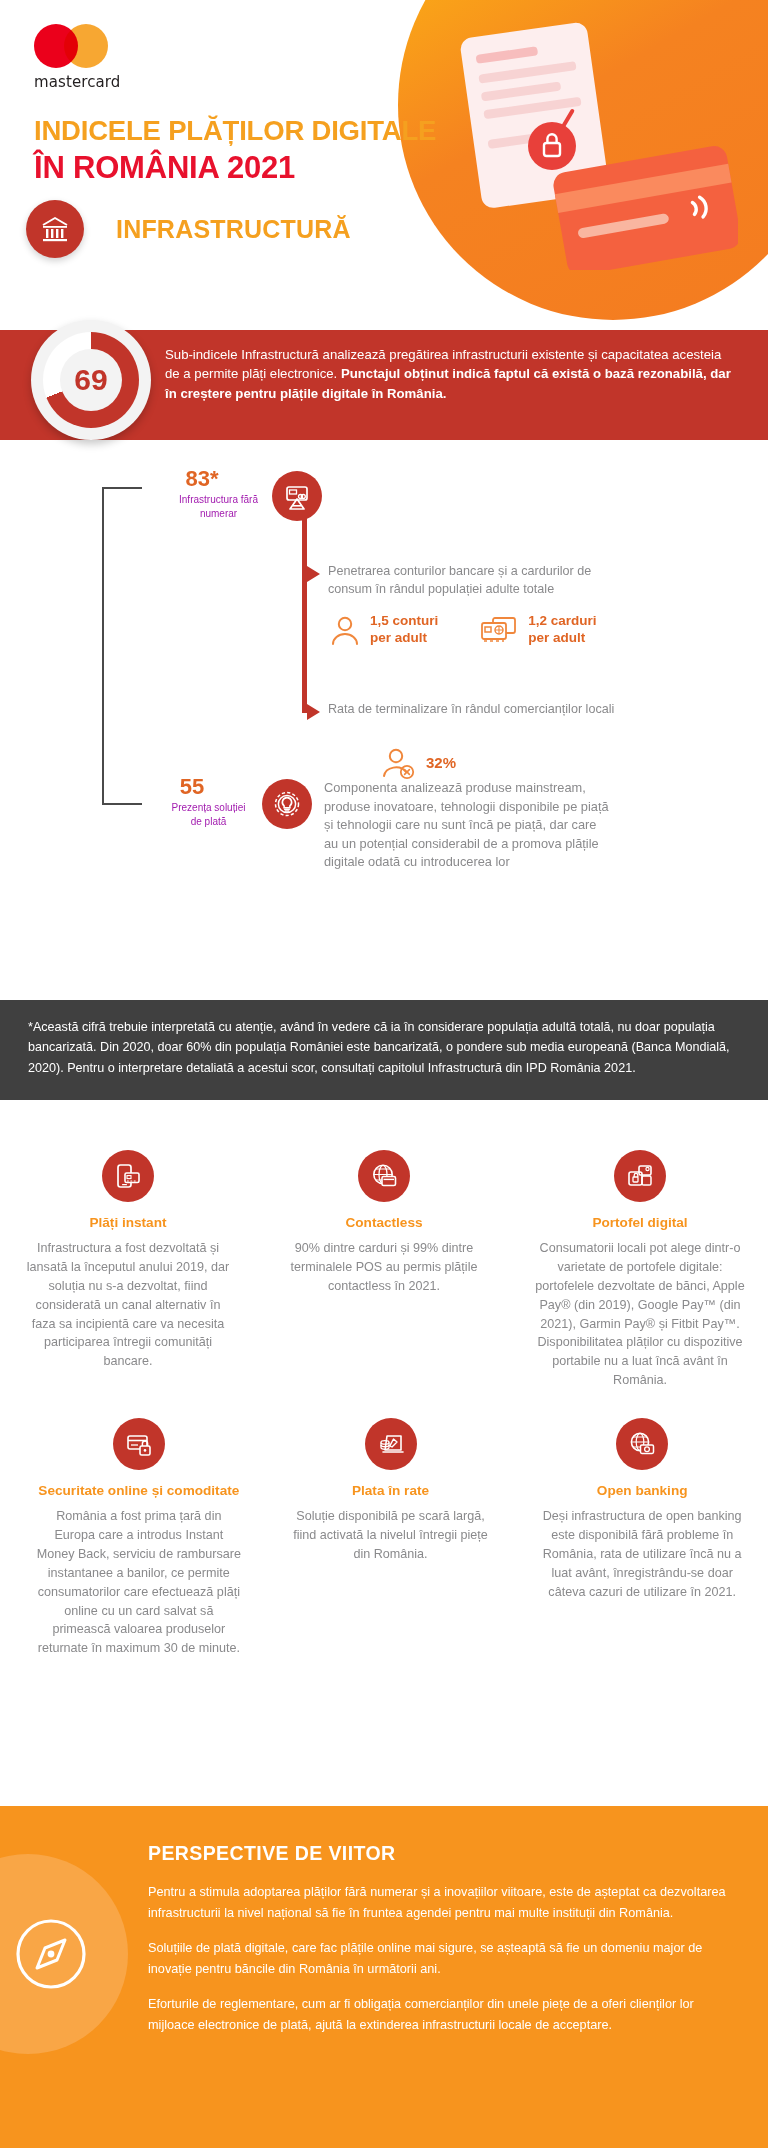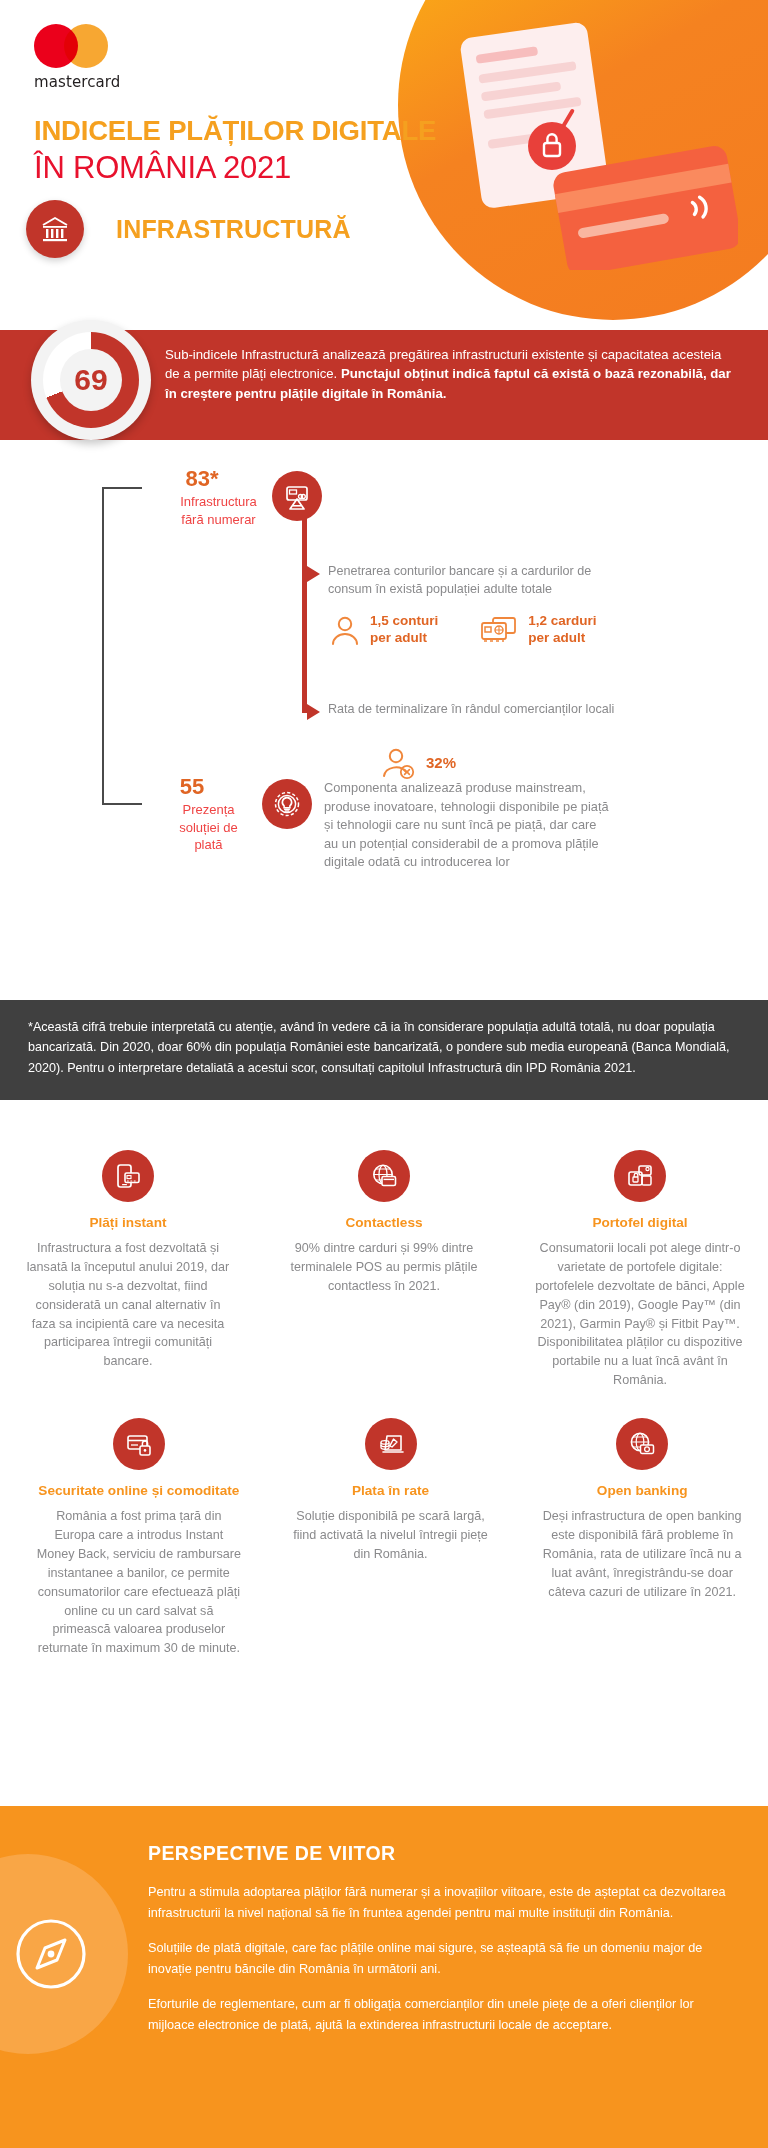--- a/index.html
+++ b/index.html
@@ -23,21 +23,21 @@
   .mc-red{ left:0; background:#eb001b; }
   .mc-yellow{ left:30px; background:#f79e1b; opacity:.9; mix-blend-mode:multiply;}
   .mc-word{ font-size:15px; color:#231f20; letter-spacing:.1px; margin-top:5px; font-family:"DejaVu Sans",sans-serif;}
   .title1{
     position:absolute; left:34px; top:117px;
     font-size:27.5px; font-weight:bold; color:#f5a01f;
     letter-spacing:-.2px; line-height:1;
   }
   .title2{
     position:absolute; left:34px; top:152px;
-    font-size:31px; font-weight:normal; color:#e8112d;
+    font-size:31px; font-weight:bold; color:#e8112d;
     letter-spacing:-.2px; line-height:1;
   }
   .pill-row{ position:absolute; left:26px; top:200px; display:flex; align-items:center; gap:32px;}
   .pill-icon{
     width:58px; height:58px; border-radius:50%; background:#c1352a;
     display:flex; align-items:center; justify-content:center;
     box-shadow:0 3px 7px rgba(0,0,0,.18);
   }
   .pill-label{ font-size:25px; font-weight:bold; color:#f5a01f; letter-spacing:.2px;}
 
@@ -74,21 +74,21 @@
   .tree{ position:absolute; left:0; top:455px; width:612px; height:520px; }
   .brace{
     position:absolute; left:102px; top:32px; width:2px; height:318px; background:#4a4a4a;
   }
   .brace-t{ position:absolute; left:102px; top:32px; width:40px; height:2px; background:#4a4a4a;}
   .brace-b{ position:absolute; left:102px; top:348px; width:40px; height:2px; background:#4a4a4a;}
 
   .node{ position:absolute; display:flex; align-items:flex-start; }
   .node-left{ width:120px; text-align:center; }
   .node-num{ font-size:22px; font-weight:bold; color:#e06524; line-height:1.1;}
-  .node-cap{ font-size:13px; color:#ef4444; line-height:1.35; margin-top:2px;margin-left:33px;}
+  .node-cap{ font-size:10px; color:#a21caf; line-height:1.35; margin-top:2px;margin-left:33px;}
   .node-icon{
     width:50px; height:50px; border-radius:50%; background:#c1352a;
     display:flex; align-items:center; justify-content:center; flex:0 0 50px;
     margin:4px 12px 0 10px;
   }
   .node-body{ font-size:12.8px; color:#8a8a8c; line-height:1.45; width:290px; padding-top:4px;}
 
   .stem{ position:absolute; left:302px; top:62px; width:5px; height:196px; background:#c1352a;}
   .arrow-row{ position:absolute; display:flex; align-items:flex-start; gap:8px;}
   .arrow-head{
@@ -221,21 +221,21 @@
         <path d="M14 17 L7 27 H21 Z" fill="none" stroke="#fff" stroke-width="1.7" stroke-linejoin="round"></path>
         <rect x="10" y="23" width="8" height="1.6" fill="#fff"></rect>
       </svg>
     </div>
   </div>
 
   <div class="stem"></div>
 
   <div class="arrow-row" style="left:307px; top:107px;">
     <div class="arrow-head"></div>
-    <div class="arrow-txt">Penetrarea conturilor bancare și a cardurilor de consum în există populației adulte totale</div>
+    <div class="arrow-txt">Penetrarea conturilor bancare și a cardurilor de consum în rândul populației adulte totale</div>
   </div>
 
   <div class="stat-row" style="left:328px; top:158px; gap:40px;">
     <div class="stat">
       <svg width="34" height="34" viewBox="0 0 34 34">
         <circle cx="17" cy="11" r="6.2" fill="none" stroke="#f0873c" stroke-width="2"></circle>
         <path d="M5 31 a12 10 0 0 1 24 0" fill="none" stroke="#f0873c" stroke-width="2" stroke-linecap="round"></path>
       </svg>
       <div>
         <div class="stat-val">1,5 conturi</div>

